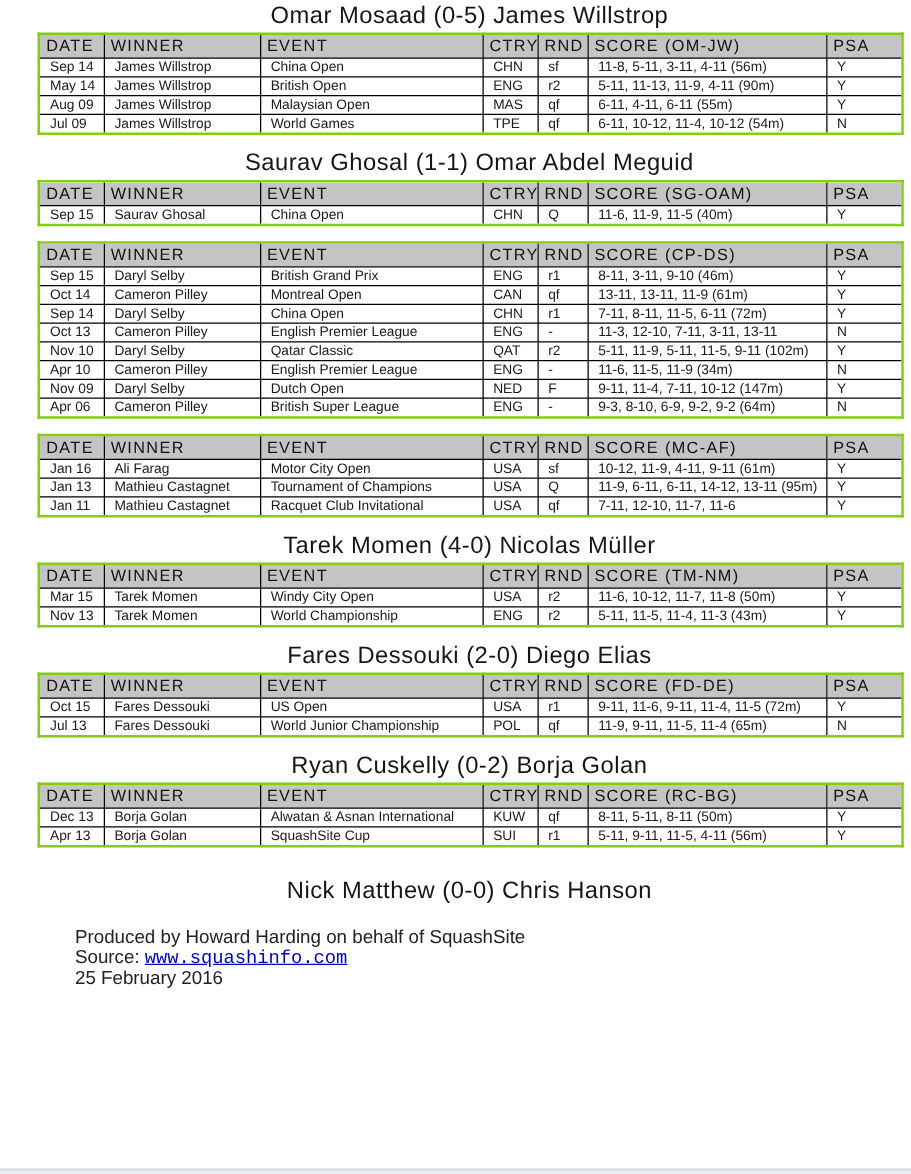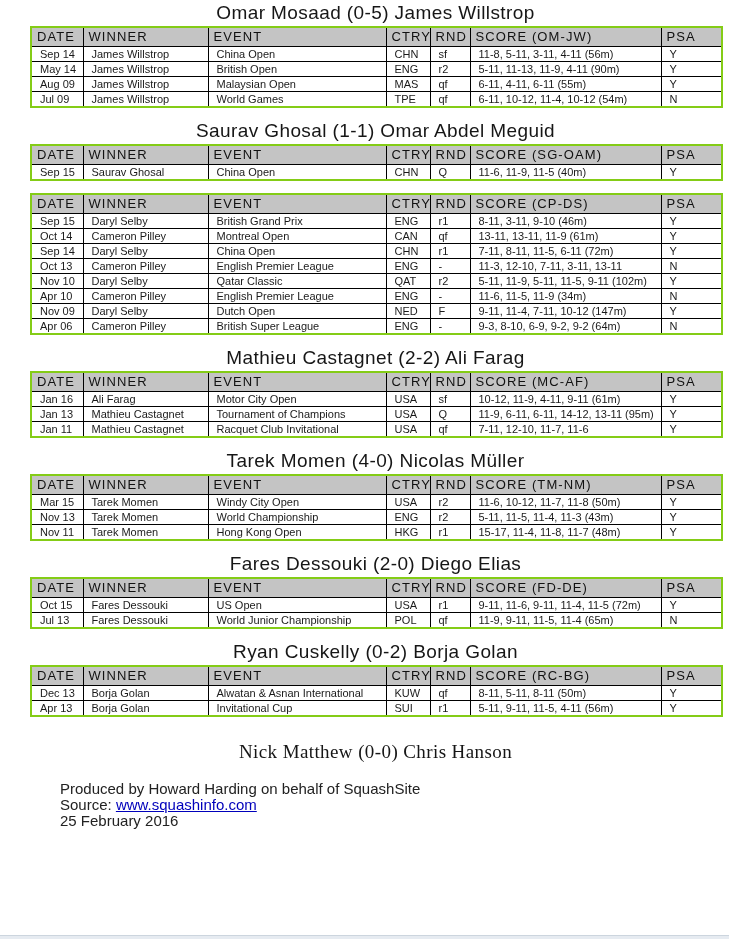--- a/index.html
+++ b/index.html
@@ -19,21 +19,21 @@
   .section:first-child { margin-top: 0; }
   .section-title {
     font-size: 19px;
     line-height: 22px;
     font-weight: 400;
     text-align: center;
     color: #161616;
     letter-spacing: 0.4px;
     margin-bottom: 2px;
   }
-  .section.no-table { margin-top: 24px; font-family: Liberation Serif, serif; }
+  .section.no-table { margin-top: 24px; }
   table {
     border-collapse: collapse;
     table-layout: fixed;
     width: 691px;
     border: 2px solid #84cc16;
   }
   col.c-date  { width: 52px; }
   col.c-winner{ width: 125px; }
   col.c-event { width: 178px; }
   col.c-ctry  { width: 44px; }
@@ -67,20 +67,21 @@
     margin-top: 18px;
     margin-left: 30px;
     font-size: 15px;
     line-height: 16px;
     color: #222;
   }
   .footer a {
     color: #0000bb;
     text-decoration: underline;
     cursor: pointer;
+    font-family: Liberation Mono, monospace;
   }
   .bottom-bar {
     position: absolute;
     left: 0; bottom: 0;
     width: 729px; height: 4px;
     background: #e6ebf1;
     border-top: 1px solid #ccd5de;
   }
 </style>
 </head>
@@ -282,21 +283,20 @@
               <td>ENG</td>
               <td>-</td>
               <td>9-3, 8-10, 6-9, 9-2, 9-2 (64m)</td>
               <td>N</td>
             </tr>
           </tbody>
     </table>
   </div>
 
   <div class="section">
-    <div class="section-title">Mathieu Castagnet (2-2) Ali Farag</div>
     <table>
       <colgroup>
         <col class="c-date">
             <col class="c-winner">
             <col class="c-event">
         <col class="c-ctry">
             <col class="c-rnd">
             <col class="c-score">
             <col class="c-psa">
       </colgroup>
@@ -378,29 +378,20 @@
             </tr>
             <tr>
               <td>Nov 13</td>
               <td>Tarek Momen</td>
               <td>World Championship</td>
               <td>ENG</td>
               <td>r2</td>
               <td>5-11, 11-5, 11-4, 11-3 (43m)</td>
               <td>Y</td>
             </tr>
-            <tr>
-              <td>Nov 11</td>
-              <td>Tarek Momen</td>
-              <td>Hong Kong Open</td>
-              <td>HKG</td>
-              <td>r1</td>
-              <td>15-17, 11-4, 11-8, 11-7 (48m)</td>
-              <td>Y</td>
-            </tr>
           </tbody>
     </table>
   </div>
 
   <div class="section">
     <div class="section-title">Fares Dessouki (2-0) Diego Elias</div>
     <table>
       <colgroup>
         <col class="c-date">
             <col class="c-winner">
@@ -473,21 +464,21 @@
               <td>Borja Golan</td>
               <td>Alwatan &amp; Asnan International</td>
               <td>KUW</td>
               <td>qf</td>
               <td>8-11, 5-11, 8-11 (50m)</td>
               <td>Y</td>
             </tr>
             <tr>
               <td>Apr 13</td>
               <td>Borja Golan</td>
-              <td>Invitational Cup</td>
+              <td>SquashSite Cup</td>
               <td>SUI</td>
               <td>r1</td>
               <td>5-11, 9-11, 11-5, 4-11 (56m)</td>
               <td>Y</td>
             </tr>
           </tbody>
     </table>
   </div>
 
   <div class="section no-table">

